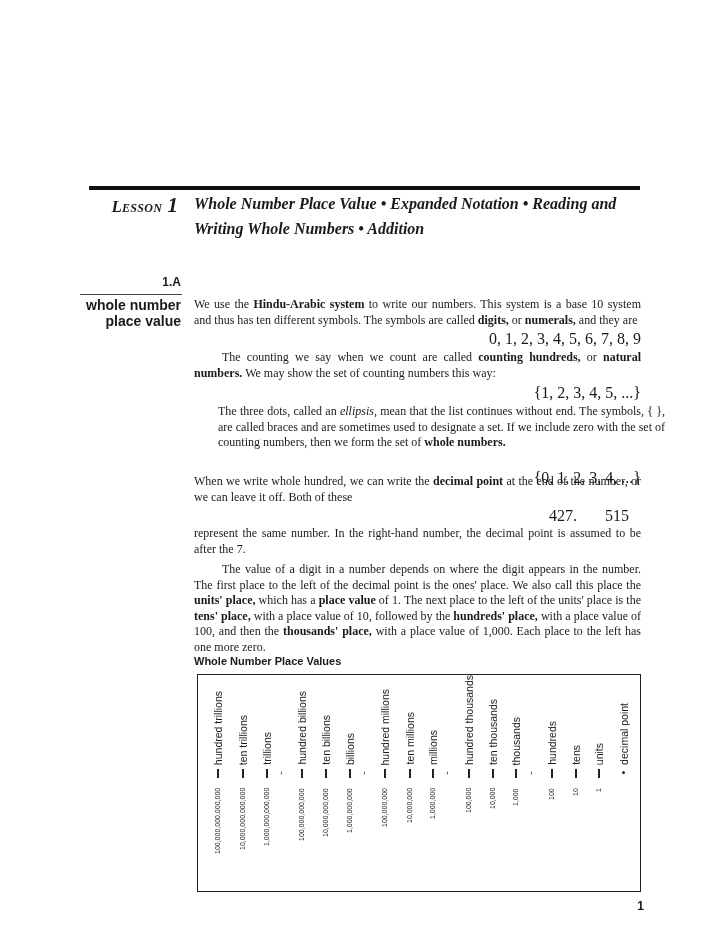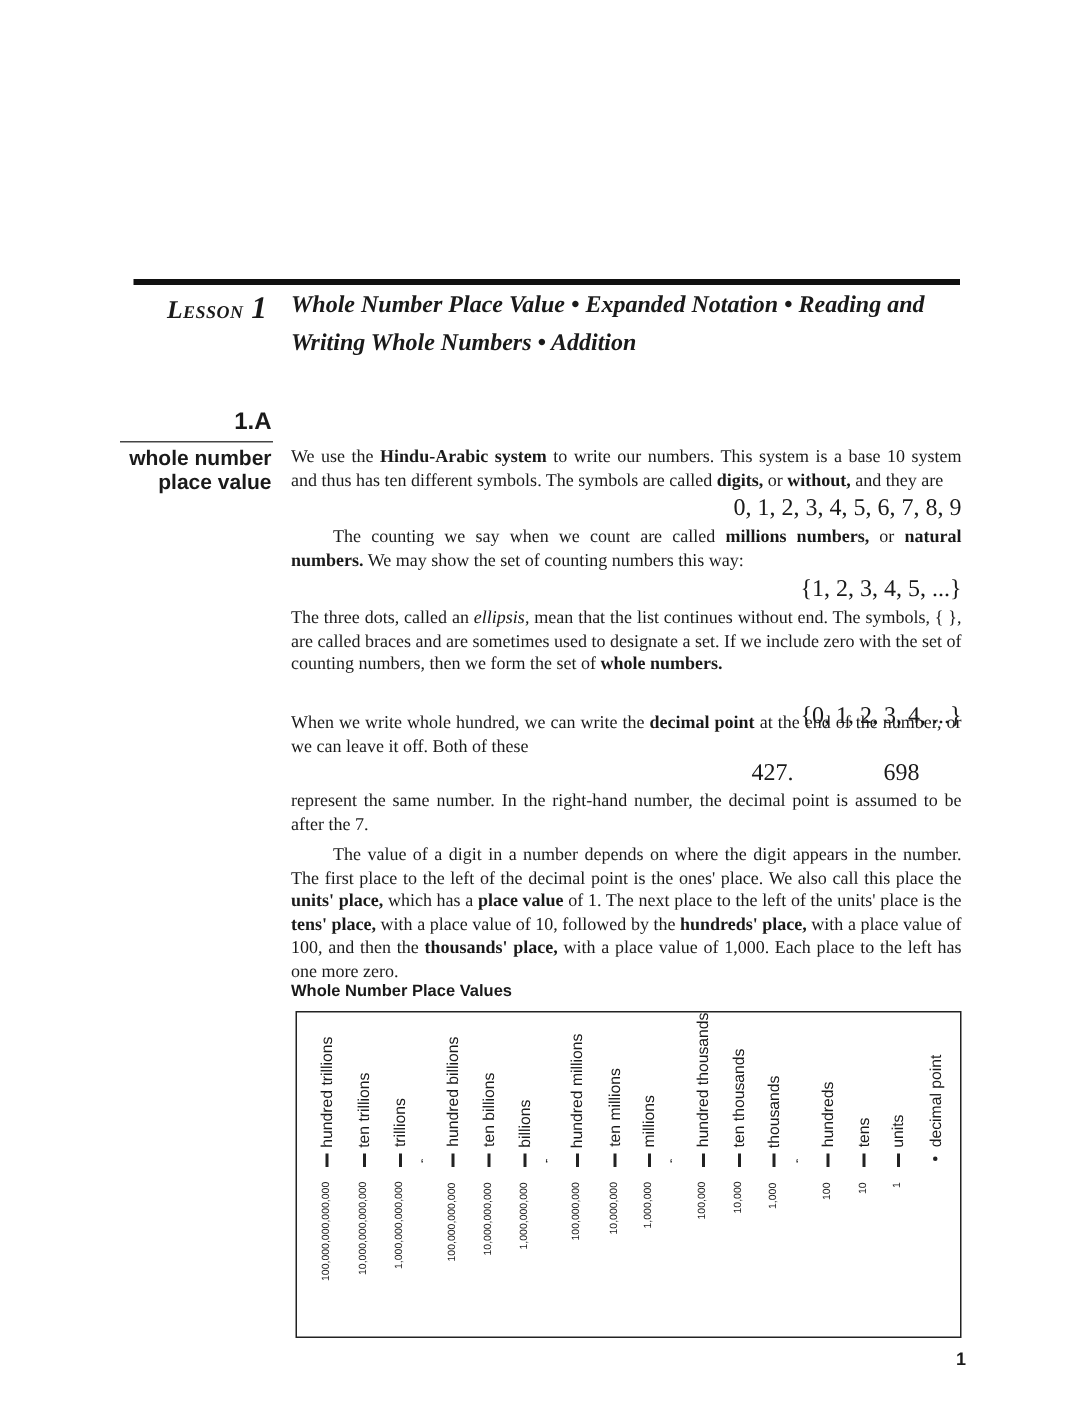--- a/index.html
+++ b/index.html
@@ -51,21 +51,21 @@
       line-height: 25px;
     }
     .section-num {
       position: absolute;
       left: 88px;
       top: 272px;
       width: 93px;
       text-align: right;
       font-family: "Liberation Sans", "DejaVu Sans", sans-serif;
       font-weight: bold;
-      font-size: 16px;
+      font-size: 12px;
       line-height: 20px;
     }
     .section-rule {
       position: absolute;
       left: 80px;
       top: 294px;
       width: 102px;
       height: 1px;
       background: #444;
     }
@@ -96,25 +96,25 @@
       width: 447px;
       text-align: right;
       font-size: 16px;
       line-height: 15px;
       font-family: Liberation Serif, serif;
     }
     .p1 { top: 297px; }
     .digits-line { top: 331px; }
     .p2 { top: 350px; }
     .counting-line { top: 385px; }
-    .p3 { top: 404px; }
+    .p3 { top: 404px; margin-left: 24px; }
     .whole-line { top: 470px; }
     .p4 { top: 474px; }
     .pair-line { top: 508px; }
-    .pair-line span { display: inline-block; margin: 0 28px; }
+    .pair-line span { display: inline-block; margin: 0 12px; }
     .p5 { top: 526px; }
     .p6 { top: 562px; }
 
     .table-title {
       position: absolute;
       left: 194px;
       top: 654px;
       width: 447px;
       text-align: left;
       font-family: "Liberation Sans", "DejaVu Sans", sans-serif;
@@ -206,33 +206,33 @@
 <div class="rule-top"></div>
 
 <div class="lesson-label"><span class="small-caps">Lesson</span> <span>1</span></div>
 
 <div class="lesson-title">Whole Number Place Value • Expanded Notation • Reading and Writing Whole Numbers • Addition</div>
 
 <div class="section-num">1.A</div>
 <div class="section-rule"></div>
 <div class="section-name">whole number place value</div>
 
-<div class="body-text p1"><span>We use the </span><b>Hindu-Arabic system</b><span> to write our numbers. This system is a base 10 system and thus has ten different symbols. The symbols are called </span><b>digits,</b><span> or </span><b>without,</b><span> and they are</span></div>
+<div class="body-text p1"><span>We use the </span><b>Hindu-Arabic system</b><span> to write our numbers. This system is a base 10 system and thus has ten different symbols. The symbols are called </span><b>digits,</b><span> or </span><b>numerals,</b><span> and they are</span></div>
 <div class="centered-line digits-line">0, 1, 2, 3, 4, 5, 6, 7, 8, 9</div>
 
-<div class="body-text p2"><span class="indent"></span><span>The counting we say when we count are called </span><b>millions numbers,</b><span> or </span><b>natural numbers.</b><span> We may show the set of counting numbers this way:</span></div>
+<div class="body-text p2"><span class="indent"></span><span>The counting we say when we count are called </span><b>counting hundreds,</b><span> or </span><b>natural numbers.</b><span> We may show the set of counting numbers this way:</span></div>
 <div class="centered-line counting-line">{1, 2, 3, 4, 5, ...}</div>
 
 <div class="body-text p3"><span>The three dots, called an </span><i>ellipsis</i><span>, mean that the list continues without end. The symbols, { }, are called braces and are sometimes used to designate a set. If we include zero with the set of counting numbers, then we form the set of </span><b>whole numbers.</b></div>
 <div class="centered-line whole-line">{0, 1, 2, 3, 4, ...}</div>
 
 <div class="body-text p4"><span>When we write whole hundred, we can write the </span><b>decimal point</b><span> at the end of the number, or we can leave it off. Both of these</span></div>
 <div class="centered-line pair-line">
   <span>427.</span>
-  <span>698</span>
+  <span>515</span>
 </div>
 
 <div class="body-text p5"><span>represent the same number. In the right-hand number, the decimal point is assumed to be after the 7.</span></div>
 
 <div class="body-text p6"><span class="indent"></span><span>The value of a digit in a number depends on where the digit appears in the number.  The first place to the left of the decimal point is the ones' place. We also call this place the </span><b>units' place,</b><span> which has a </span><b>place value</b><span> of 1. The next place to the left of the units' place is the </span><b>tens' place,</b><span> with a place value of 10, followed by the </span><b>hundreds' place,</b><span> with a place value of 100, and then the </span><b>thousands' place,</b><span> with a place value of 1,000. Each place to the left has one more zero.</span></div>
 
 <div class="table-title">Whole Number Place Values</div>
 
 <div class="pv-table" id="pv-table">
     <div class="pv-col" style="left: 10px;">

